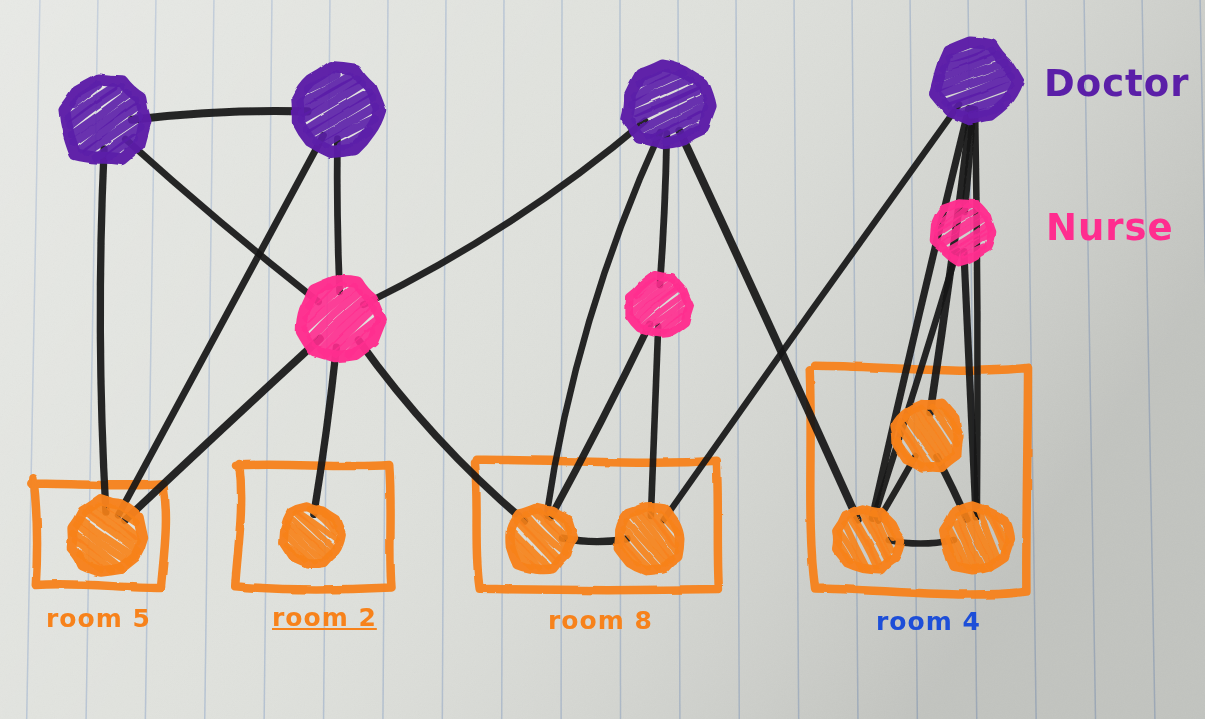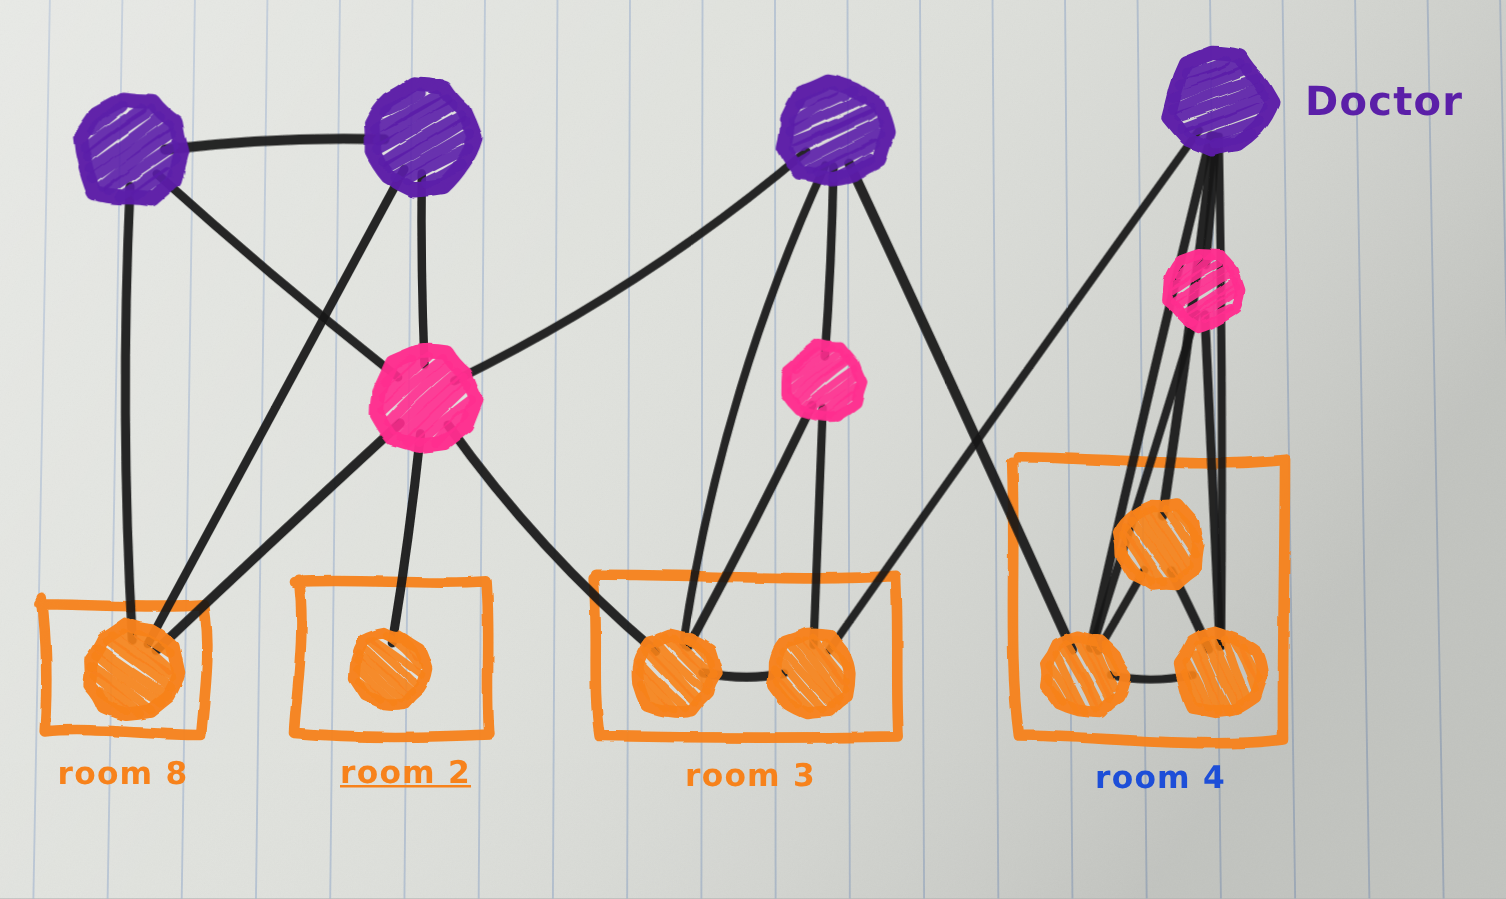--- a/index.html
+++ b/index.html
@@ -31,21 +31,21 @@
     height: 719px;
   }
   .handlabel {
     position: absolute;
     white-space: nowrap;
     font-family: "DejaVu Sans", sans-serif;
     font-weight: 700;
     letter-spacing: 1px;
     pointer-events: none;
   }
-  .role-label { font-size: 32px; }
+  .role-label { font-size: 37px; }
   .room-label { font-size: 25px; }
 </style>
 </head>
 <body>
 
 <div id="scene">
 
   <svg id="paper-svg" viewBox="0 0 1205 719" preserveAspectRatio="none" aria-hidden="true">
     <defs>
       <filter id="paperGrain">
@@ -333,20 +333,21 @@
             <path d="M 946.0 102.6 Q 979.8 90.4 1010.8 76.4" stroke="#5b1fa8" stroke-width="8.2" fill="none" stroke-linecap="round" opacity="0.9"></path>
             <path d="M 951.1 105.9 Q 981.2 96.2 1009.0 85.5" stroke="#5b1fa8" stroke-width="8.2" fill="none" stroke-linecap="round" opacity="0.9"></path>
             <path d="M 960.0 112.6 Q 982.7 105.1 1007.0 96.3" stroke="#5b1fa8" stroke-width="8.2" fill="none" stroke-linecap="round" opacity="0.9"></path>
             <path d="M 971.9 114.7 Q 988.6 112.5 1000.9 107.1" stroke="#5b1fa8" stroke-width="8.2" fill="none" stroke-linecap="round" opacity="0.9"></path>
           </g>
         </g>
       </g>
   </svg>
 
   <div class="handlabel role-label" id="label-doctor" style="left: 1044px; top: 62px; color: rgb(91, 31, 168);">Doctor</div>
+  <div class="handlabel role-label" id="label-nurse" style="left: 1046px; top: 206px; color: rgb(255, 45, 143);">Nurse</div>
 
   <div id="room-labels">
-      <div class="handlabel room-label" style="left: 46px; top: 604px; color: rgb(247, 130, 27);">room 8</div>
+      <div class="handlabel room-label" style="left: 46px; top: 604px; color: rgb(247, 130, 27);">room 5</div>
       <div class="handlabel room-label" style="left: 272px; top: 603px; color: rgb(247, 130, 27); text-decoration: underline;">room 2</div>
-      <div class="handlabel room-label" style="left: 548px; top: 606px; color: rgb(247, 130, 27);">room 3</div>
+      <div class="handlabel room-label" style="left: 548px; top: 606px; color: rgb(247, 130, 27);">room 8</div>
       <div class="handlabel room-label" style="left: 876px; top: 607px; color: #1d4ed8;">room 4</div>
     </div>
 </div>
 
 </body></html>

